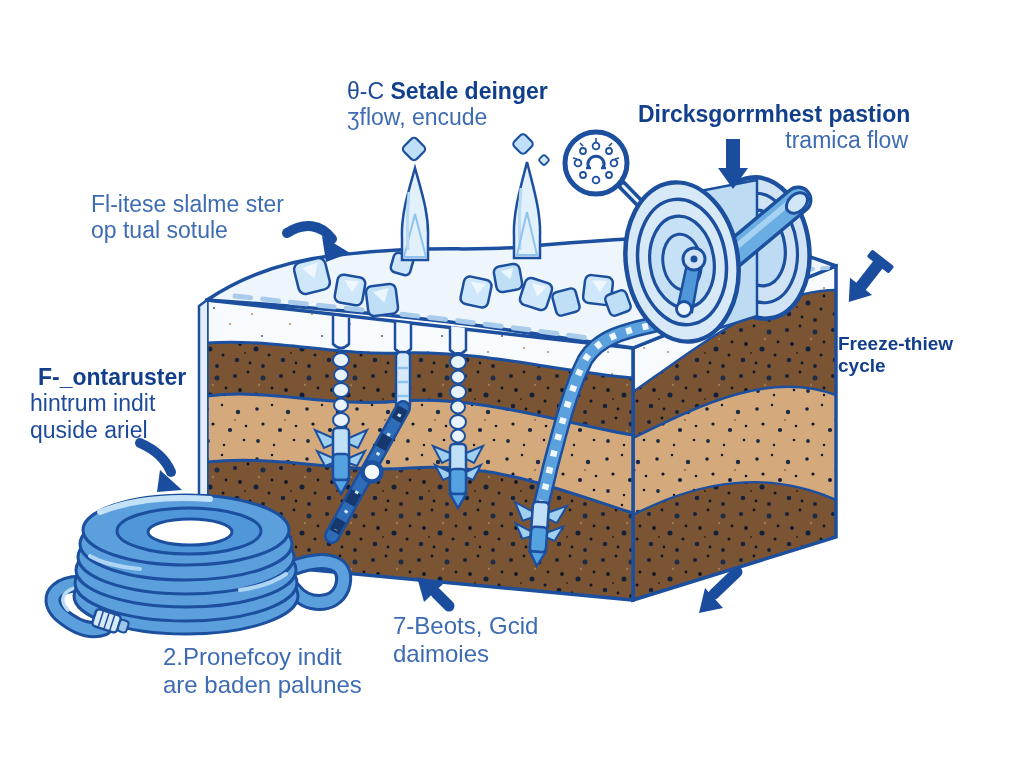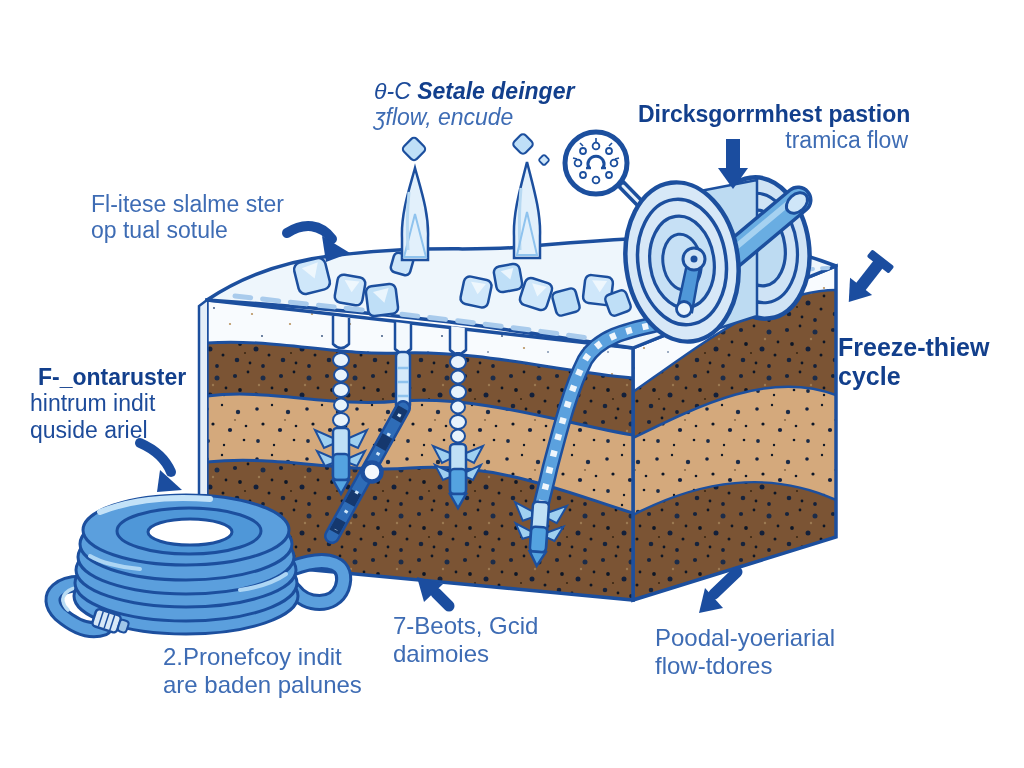--- a/index.html
+++ b/index.html
@@ -3,21 +3,21 @@
 <meta charset="utf-8">
 <style>
   html,body{margin:0;padding:0;background:#ffffff;}
   #stage{position:relative;width:1024px;height:768px;background:#ffffff;overflow:hidden;
          font-family:"Liberation Sans", sans-serif;}
   #art{position:absolute;left:0;top:0;}
   .lbl{position:absolute;white-space:nowrap;line-height:1.15;}
   .t-bold{color:#123f8c;font-weight:700;}
   .t-navy{color:#1d4b9a;font-weight:400;}
   .t-blue{color:#3e6cb4;font-weight:400;}
-  .fs23{font-size:23px;} .fs24{font-size:24px;} .fs25{font-size:25px;}
+  .fs23{font-size:23px;} .fs24{font-size:24px;} .fs25{font-size:19px;}
   .alignr{text-align:right;}
 </style>
 </head>
 <body>
 
 <div id="stage">
 
 <svg id="art" width="1024" height="768" viewBox="0 0 1024 768">
   <defs>
     <pattern id="soilDark" width="46" height="46" patternUnits="userSpaceOnUse">
@@ -314,21 +314,21 @@
       <path d="M449,606 L436,593" stroke="#1b4d9f" stroke-width="11" stroke-linecap="round"></path>
       <polygon points="417,577 443,584 424,602"></polygon>
     </g>
     <g>
       <path d="M737,572 L714,594" stroke="#1b4d9f" stroke-width="11" stroke-linecap="round"></path>
       <polygon points="699,613 723,608 705,588"></polygon>
     </g>
   </g>
 </svg>
 
-  <div class="lbl fs23" style="left:374px;top:78px;font-style:italic;">
+  <div class="lbl fs23" style="left:347px;top:78px;">
     <div><span class="t-navy">θ-C </span><span class="t-bold">Setale deinger</span></div>
     <div class="t-blue">ʒflow, encude</div>
   </div>
 
   <div class="lbl fs23" style="left:638px;top:101px;width:284px;">
     <div class="t-bold">Dircksgorrmhest pastion</div>
     <div class="t-blue alignr" style="padding-right:14px;">tramica flow</div>
   </div>
 
   <div class="lbl fs23" style="left:91px;top:191px;">
@@ -345,23 +345,19 @@
   <div class="lbl fs25" style="left:838px;top:333px;">
     <div class="t-bold">Freeze-thiew</div>
     <div class="t-bold">cycle</div>
   </div>
 
   <div class="lbl fs24" style="left:393px;top:612px;">
     <div class="t-blue">7-Beots, Gcid</div>
     <div class="t-blue">daimoies</div>
   </div>
 
-  <div class="lbl fs24" style="left:655px;top:624px;">
-    <div class="t-blue">Poodal-yoeriarial</div>
-    <div class="t-blue">flow-tdores</div>
-  </div>
 
   <div class="lbl fs24" style="left:122px;top:643px;margin-left:41px;">
     <div class="t-blue">2.Pronefcoy indit</div>
     <div class="t-blue">are baden palunes</div>
   </div>
 
 </div>
 
 </body></html>

